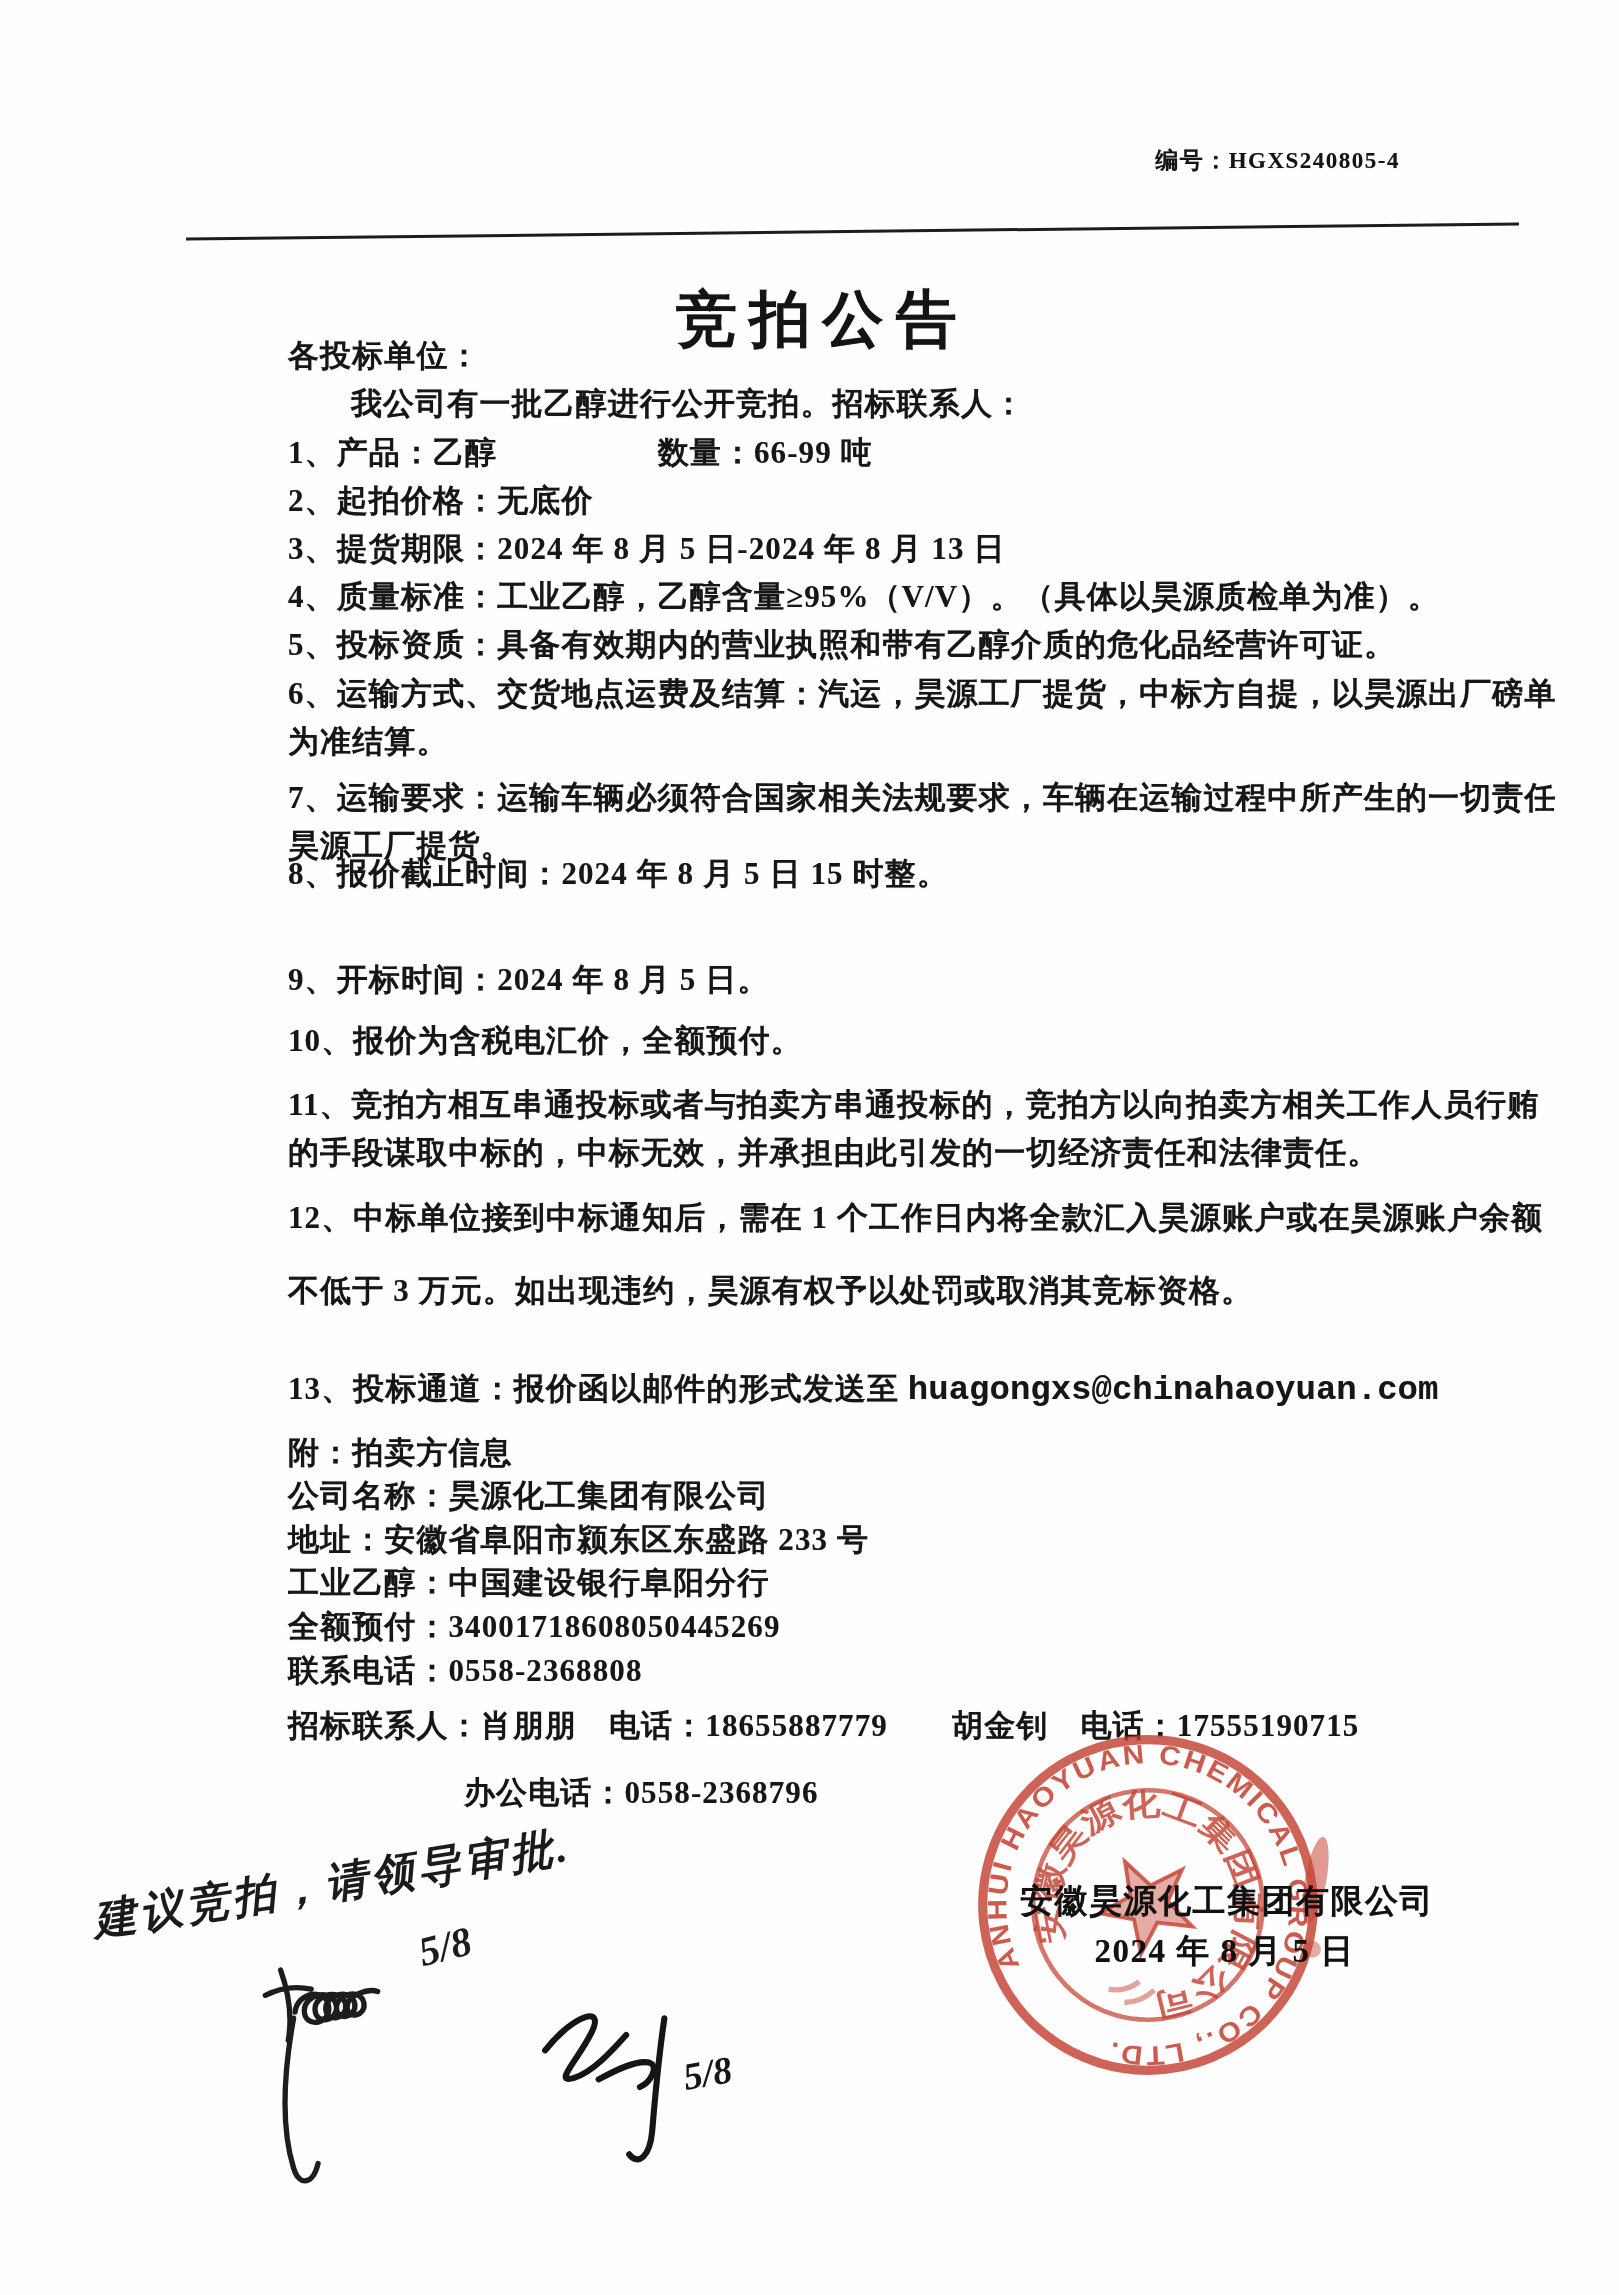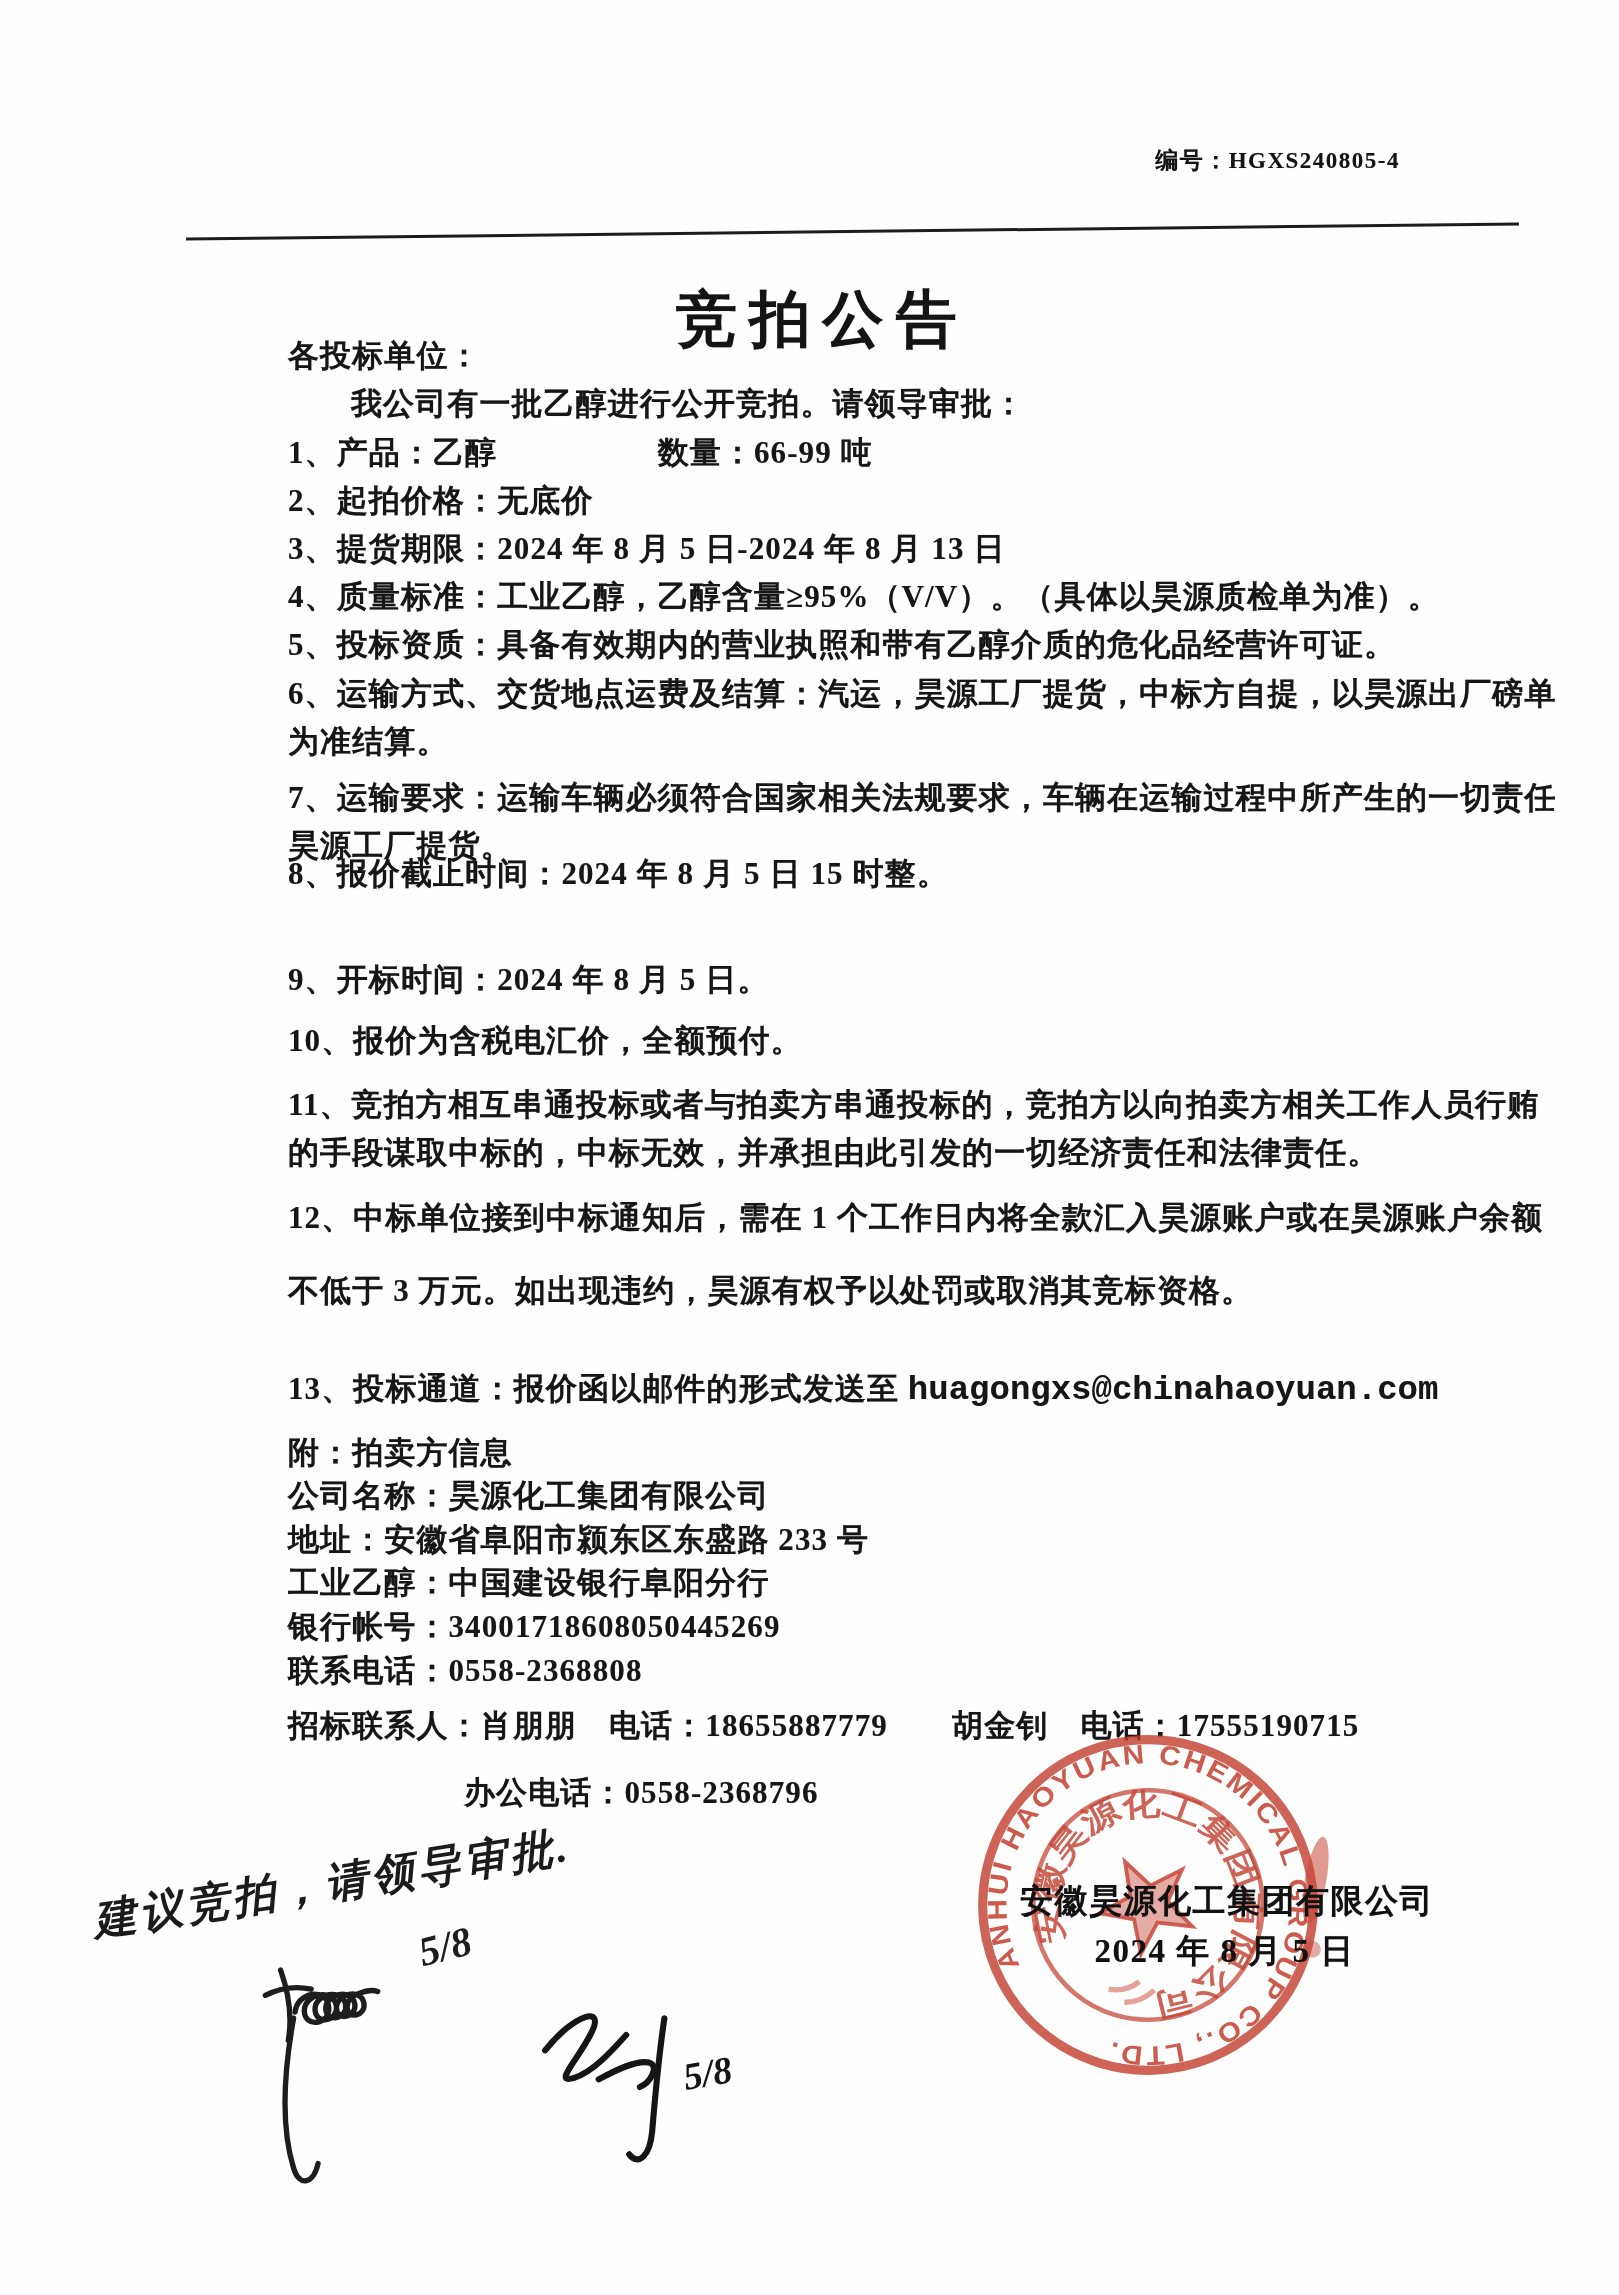--- a/index.html
+++ b/index.html
@@ -88,21 +88,21 @@
 </head>
 <body>
 
 <div class="page">
 
   <div class="ref">编号：HGXS240805-4</div>
   <div class="rule"></div>
   <div class="title">竞拍公告</div>
 
   <div class="ln" style="top:335px">各投标单位：</div>
-  <div class="ln" style="top:383px;left:319px">我公司有一批乙醇进行公开竞拍。请领导审批：</div>
+  <div class="ln" style="top:383px;left:319px">我公司有一批乙醇进行公开竞拍。招标联系人：</div>
   <div class="ln" style="top:432px">1、产品：乙醇　　　　　数量：66-99 吨</div>
   <div class="ln" style="top:480px">2、起拍价格：无底价</div>
   <div class="ln" style="top:528px">3、提货期限：2024 年 8 月 5 日-2024 年 8 月 13 日</div>
   <div class="ln" style="top:576px">4、质量标准：工业乙醇，乙醇含量≥95%（V/V）。（具体以昊源质检单为准）。</div>
   <div class="ln" style="top:624px">5、投标资质：具备有效期内的营业执照和带有乙醇介质的危化品经营许可证。</div>
   <div class="ln" style="top:673px">6、运输方式、交货地点运费及结算：汽运，昊源工厂提货，中标方自提，以昊源出厂磅单</div>
   <div class="ln" style="top:721px">为准结算。</div>
   <div class="ln" style="top:777px">7、运输要求：运输车辆必须符合国家相关法规要求，车辆在运输过程中所产生的一切责任</div>
   <div class="ln" style="top:825px">昊源工厂提货。</div>
   <div class="ln" style="top:853px">8、报价截止时间：2024 年 8 月 5 日 15 时整。</div>
@@ -111,21 +111,21 @@
   <div class="ln" style="top:1084px">11、竞拍方相互串通投标或者与拍卖方串通投标的，竞拍方以向拍卖方相关工作人员行贿</div>
   <div class="ln" style="top:1132px">的手段谋取中标的，中标无效，并承担由此引发的一切经济责任和法律责任。</div>
   <div class="ln" style="top:1197px">12、中标单位接到中标通知后，需在 1 个工作日内将全款汇入昊源账户或在昊源账户余额</div>
   <div class="ln" style="top:1270px">不低于 3 万元。如出现违约，昊源有权予以处罚或取消其竞标资格。</div>
   <div class="ln" style="top:1368px"><span>13、投标通道：报价函以邮件的形式发送至 </span><span class="email">huagongxs@chinahaoyuan.com</span></div>
 
   <div class="ln" style="top:1432px">附：拍卖方信息</div>
   <div class="ln" style="top:1475px">公司名称：昊源化工集团有限公司</div>
   <div class="ln" style="top:1519px">地址：安徽省阜阳市颍东区东盛路 233 号</div>
   <div class="ln" style="top:1562px">工业乙醇：中国建设银行阜阳分行</div>
-  <div class="ln" style="top:1606px">银行帐号：34001718608050445269</div>
+  <div class="ln" style="top:1606px">全额预付：34001718608050445269</div>
   <div class="ln" style="top:1650px">联系电话：0558-2368808</div>
   <div class="ln" style="top:1705px">招标联系人：肖朋朋　电话：18655887779　　胡金钊　电话：17555190715</div>
   <div class="ln" style="top:1772px;left:432px">办公电话：0558-2368796</div>
 
   <svg class="stamp" viewBox="0 0 494 494">
     <g transform="rotate(-28 247 247)">
       <circle cx="247" cy="247" r="216" fill="none" stroke="rgba(194,59,42,0.85)" stroke-width="12"></circle>
       <circle cx="247" cy="247" r="150" fill="none" stroke="rgba(194,59,42,0.75)" stroke-width="6"></circle>
       <defs>
         <path id="ringPath" d="M 62 247 a 185 185 0 1 1 370 0 a 185 185 0 1 1 -370 0"></path>

